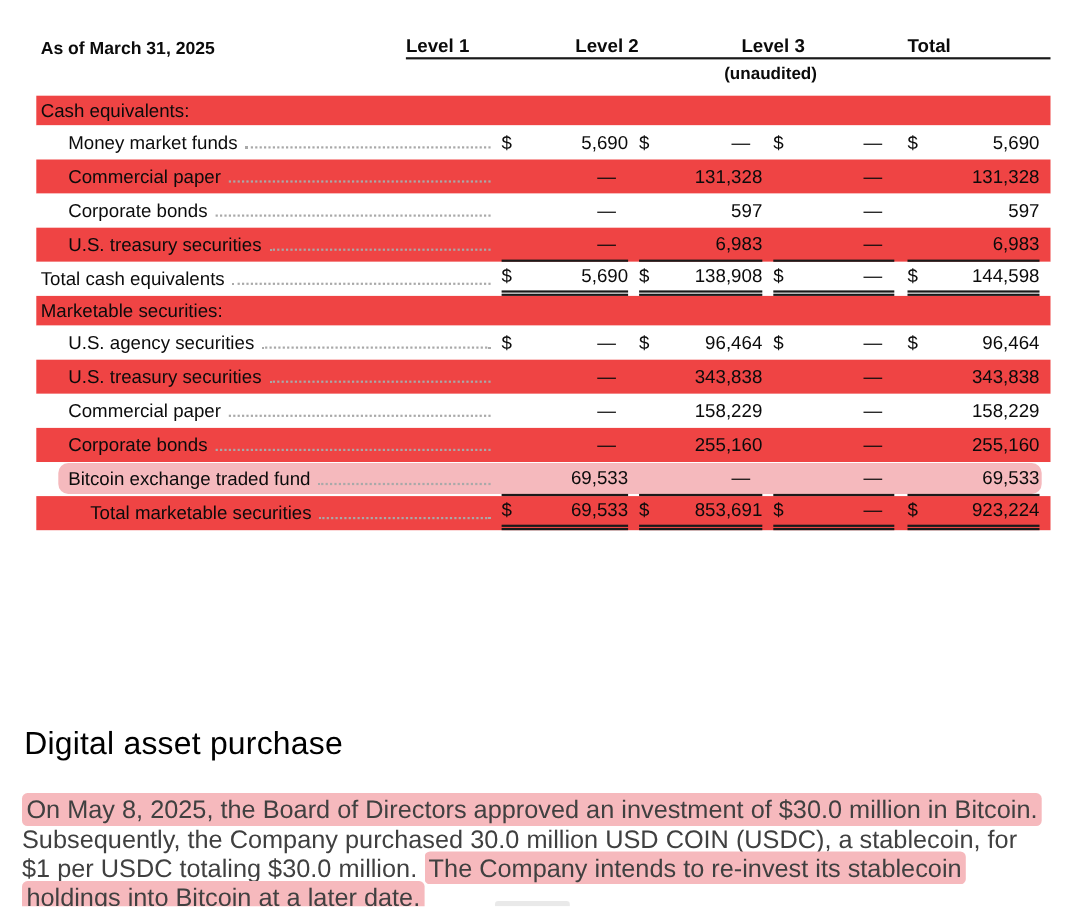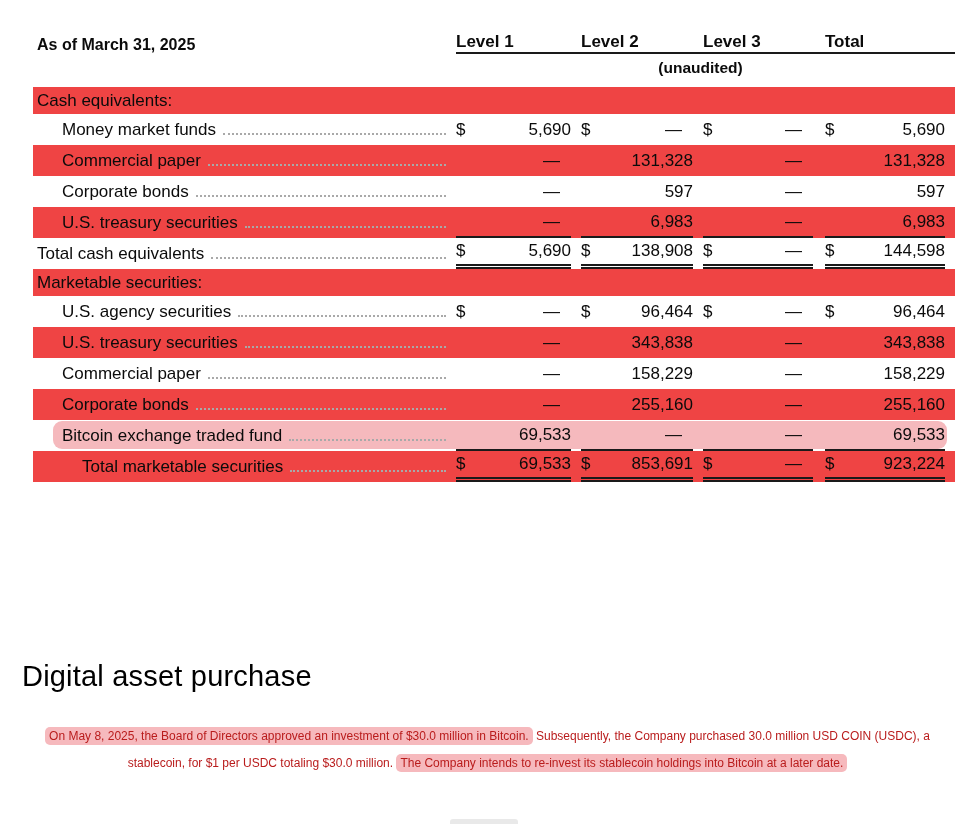--- a/index.html
+++ b/index.html
@@ -3,21 +3,21 @@
 <meta charset="utf-8">
 <style>
   html,body{margin:0;padding:0;background:#ffffff;}
   body{font-family:"Liberation Sans","DejaVu Sans",sans-serif;color:#0b0b0b;}
   .page{position:relative;width:979px;height:824px;background:#ffffff;overflow:hidden;}
 
   
   .fv-table{position:absolute;left:33px;top:30px;width:922px;}
   .hdr-row{display:flex;align-items:flex-end;height:24px;}
   .hdr-asof{flex:1 1 auto;font-weight:bold;font-size:16px;padding-left:4px;}
-  .hdr-groups{display:flex;align-items:flex-end;}
+  .hdr-groups{display:flex;align-items:flex-end;gap:29px;}
   .hdr-line .hdr-groups-wrap{border-bottom:2px solid #1a1a1a;}
   .hdr-groups-wrap{padding-right:10px;}
   .hdr-col{font-weight:bold;font-size:15.5px;text-align:center;}
   .unaudited-row{display:flex;height:24px;align-items:center;margin-top:2px;}
   .unaudited-spacer{flex:1 1 auto;}
   .unaudited-cell{text-align:center;font-weight:bold;font-size:15.5px;}
   .tbody{margin-top:7px;}
 
   .tr{position:relative;display:flex;align-items:stretch;min-height:31px;}
   .tr.section{min-height:27px;}
@@ -40,21 +40,21 @@
   .row-endpad{flex:0 0 10px;}
   .cur{text-align:left;}
   .val{text-align:right;flex:1 1 auto;}
   .val.dash{padding-right:11px;}
   .u-single .grp{border-bottom:2px solid #1a1a1a;}
   .u-double .grp{border-bottom:5px double #1a1a1a;}
 
   
   .section-block{position:absolute;left:0;top:482px;width:979px;}
   .big-heading{margin:178px 0 0 22px;font-size:29px;font-weight:500;letter-spacing:0.2px;color:#000000;}
-  .body-par{margin:30px 24px 0 20px;font-size:12px;line-height:26.5px;color:#b91c1c;text-align:center;}
+  .body-par{margin:30px 24px 0 20px;font-size:23px;line-height:26.5px;color:#404040;}
   .hl{background:#f6b9bd;border-radius:5px;padding:2px 4px;box-decoration-break:clone;-webkit-box-decoration-break:clone;}
 
   .bottom-artifact{position:absolute;left:450px;bottom:0;width:68px;height:5px;background:#e9e9e9;border-radius:3px 3px 0 0;}
 </style>
 </head>
 <body>
 
 <div class="page">
 
   <div class="fv-table">

